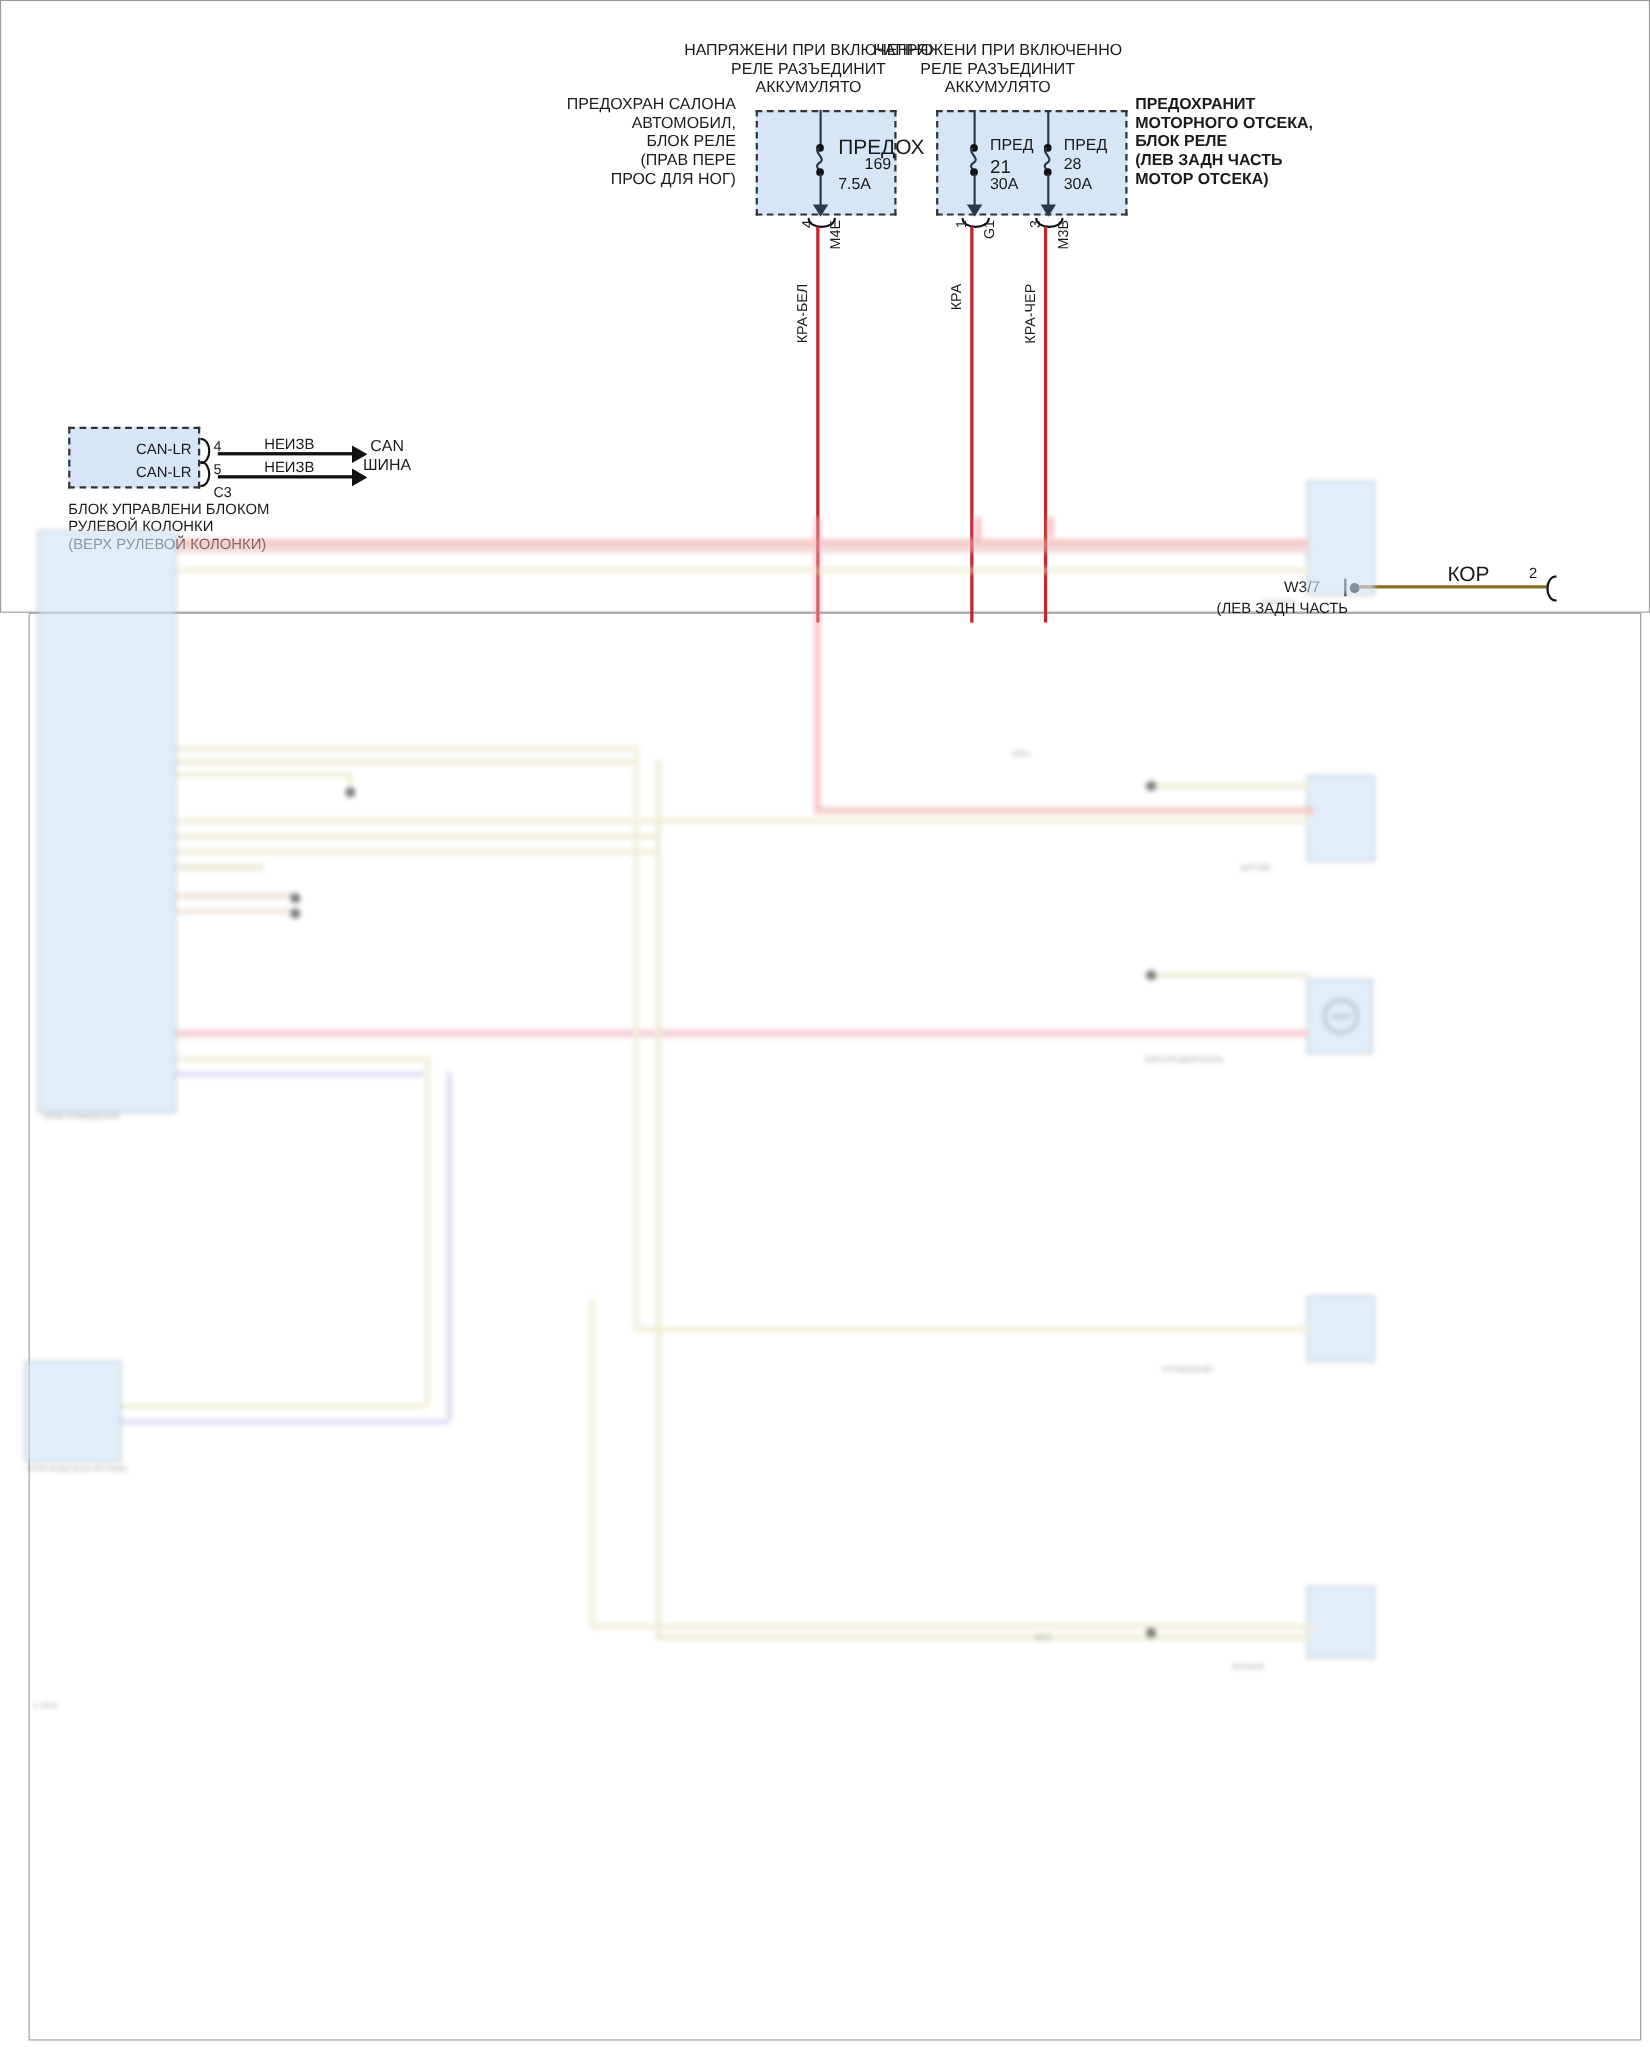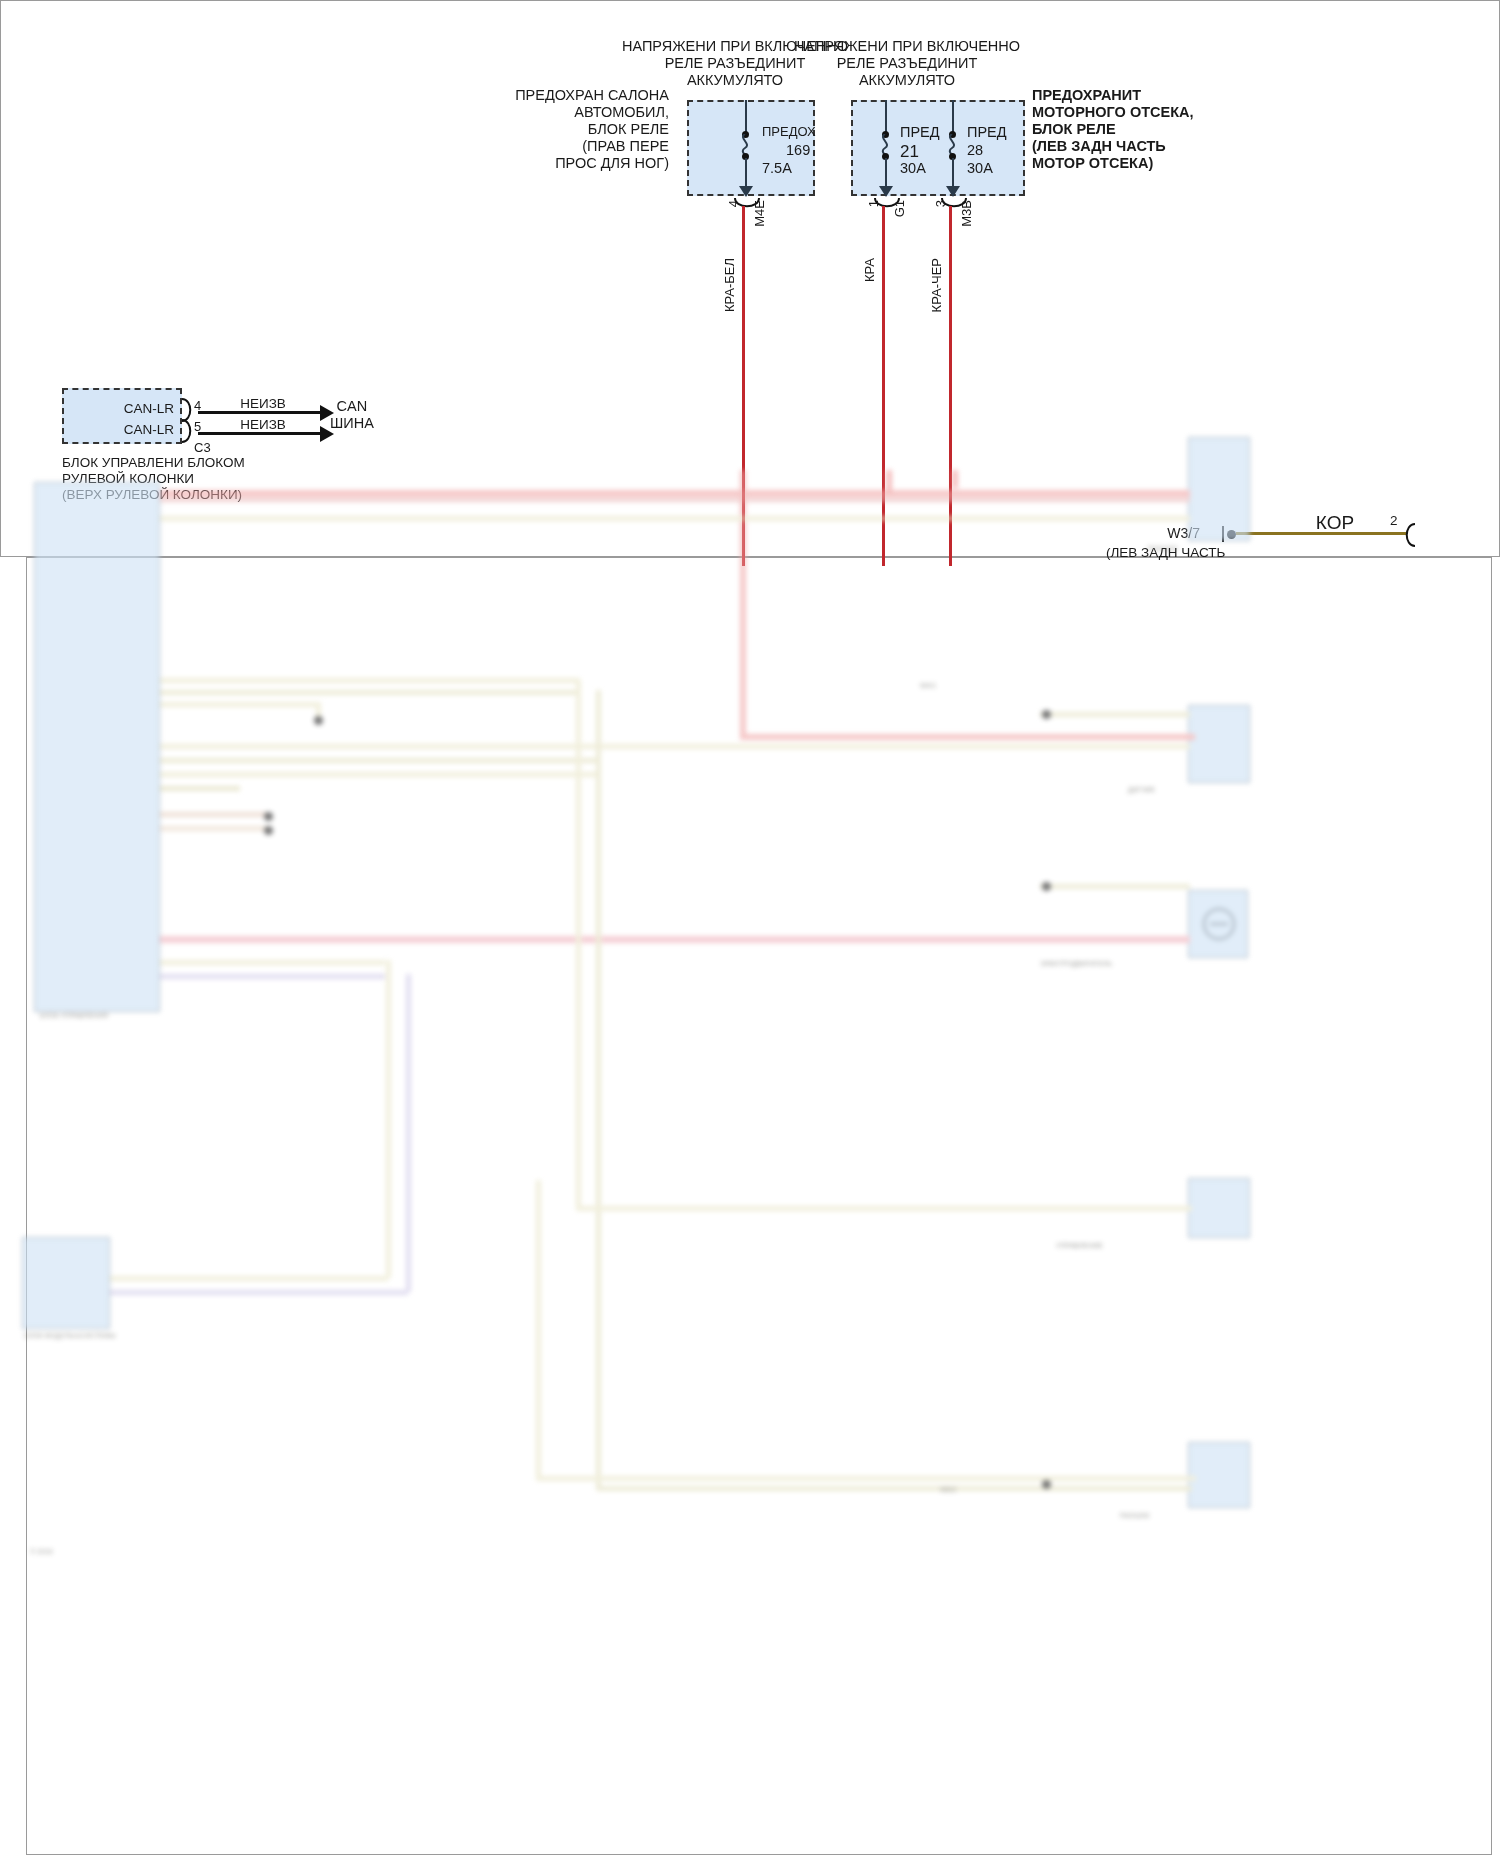--- a/index.html
+++ b/index.html
@@ -65,21 +65,21 @@
 
     <div class="wire wire-dark" style="left:745px;top:100px;width:2px;height:35px;"></div>
     <div class="dot" style="left:742px;top:131px;"></div>
     <svg style="position:absolute;left:736px;top:134px;" width="18" height="22" viewBox="0 0 18 22">
       <path d="M9 0 C 2 4, 16 10, 9 14 C 4 17, 9 20, 9 22" stroke="#2a3a4a" stroke-width="2" fill="none"></path>
     </svg>
     <div class="dot" style="left:742px;top:153px;"></div>
     <div class="wire wire-dark" style="left:745px;top:158px;width:2px;height:32px;"></div>
     <div class="arrowdn" style="left:739px;top:186px;"></div>
 
-    <div class="txt lft" style="left:762px;top:124px;font-size:13px;">ПРЕДОХ</div>
+    <div class="txt lft" style="left:762px;top:124px;font-size:19px;">ПРЕДОХ</div>
     <div class="txt lft" style="left:762px;top:142px;font-size:14.5px;margin-left:24px;">169</div>
     <div class="txt lft" style="left:762px;top:160px;font-size:14.5px;">7.5A</div>
 
     <svg style="position:absolute;left:734px;top:198px;" width="26" height="12" viewBox="0 0 26 12">
       <path d="M1 0 C 1 11, 25 11, 25 0" stroke="#111" stroke-width="2" fill="none"></path>
     </svg>
     <div class="txt vert" style="left:726px;top:200px;font-size:13px;">4</div>
     <div class="txt vert" style="left:752px;top:200px;font-size:13px;">M4E</div>
 
     <div class="wire wire-red" style="left:742px;top:206px;width:3px;height:360px;"></div>

